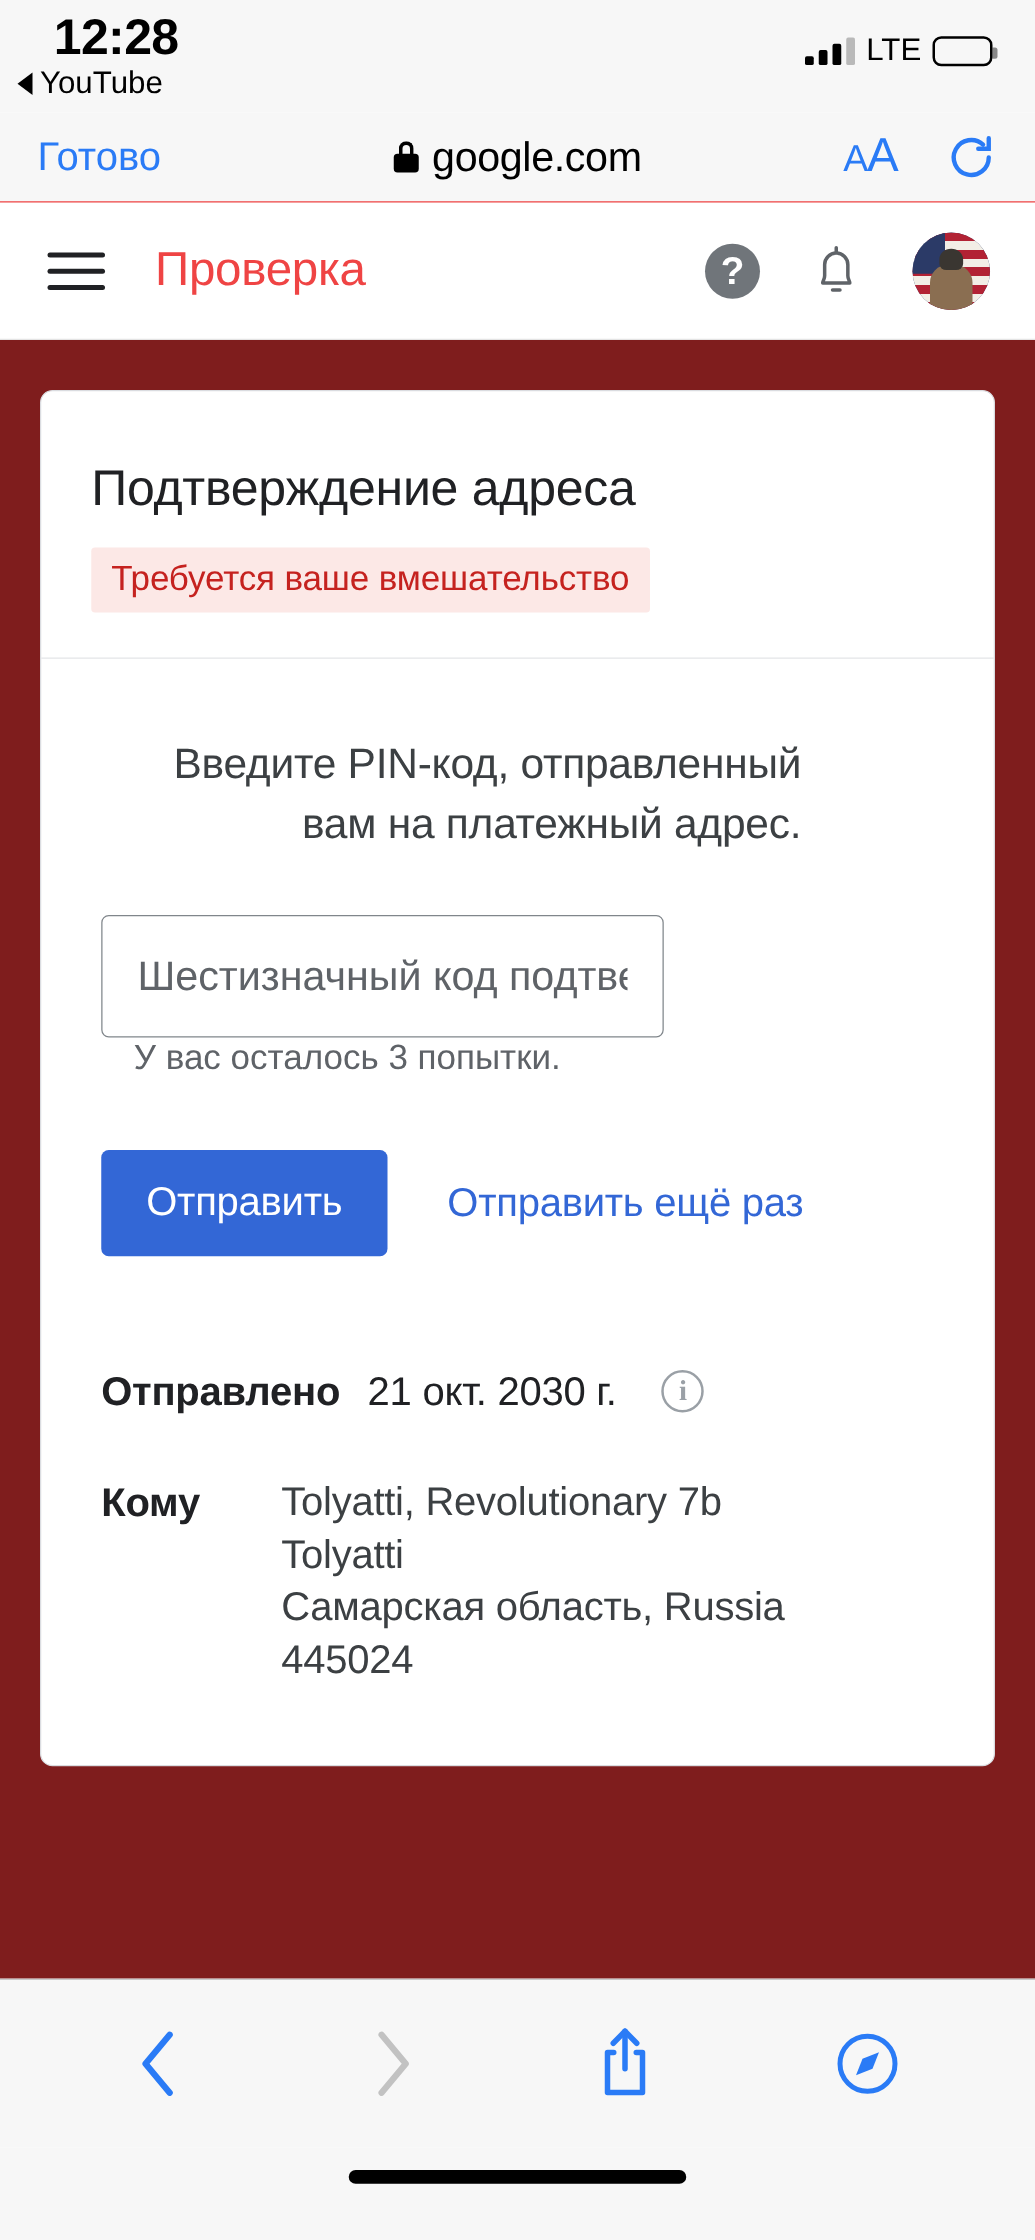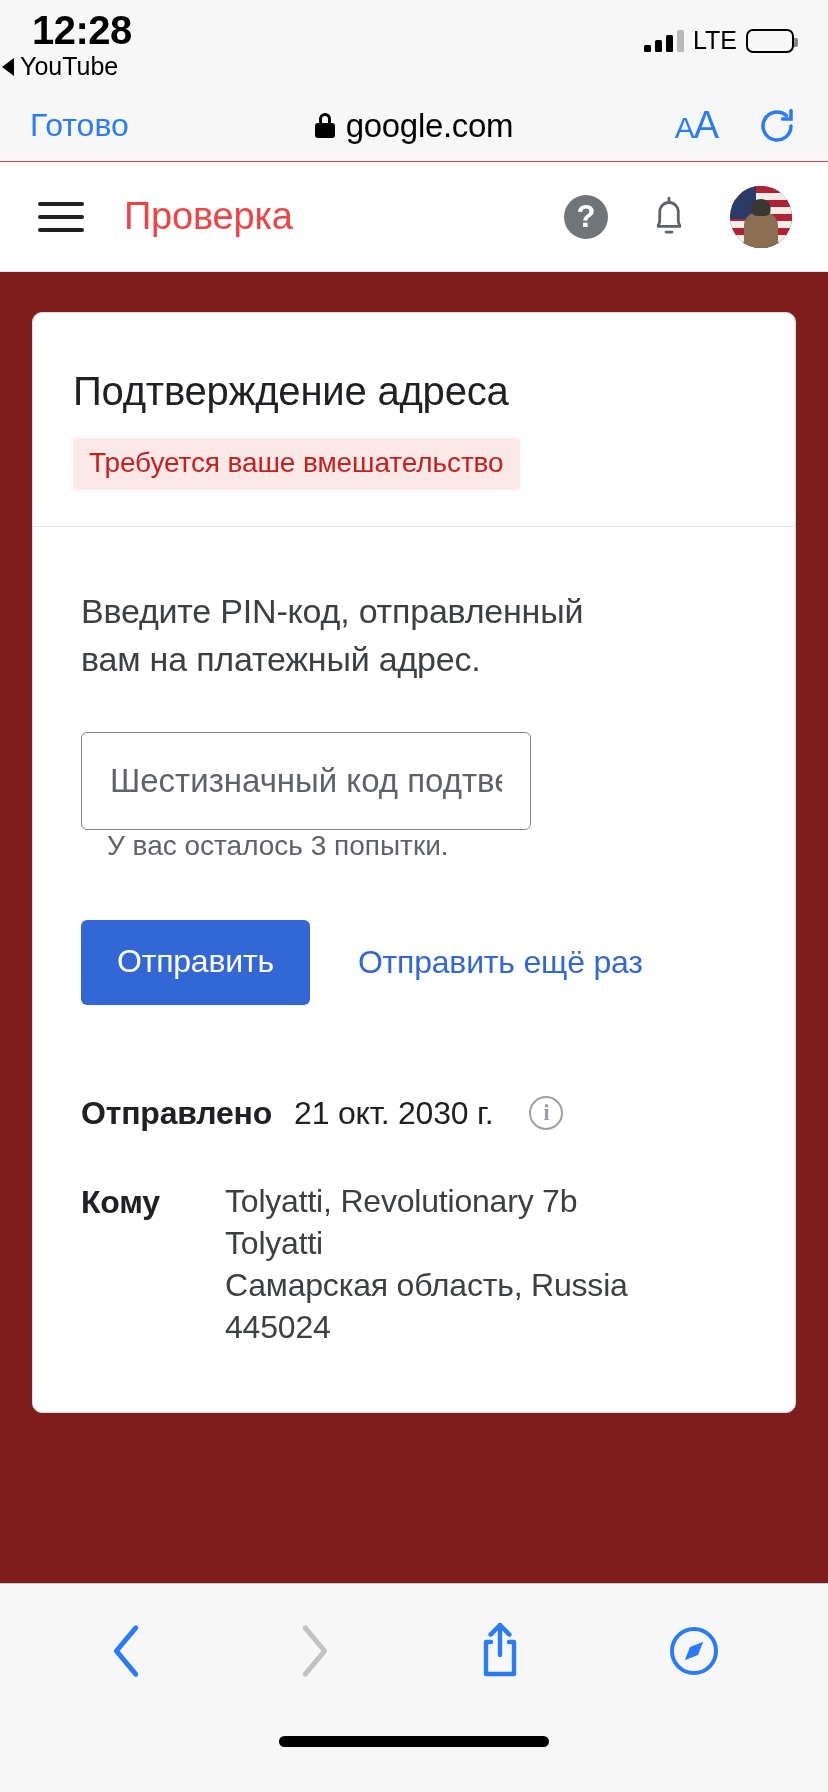--- a/index.html
+++ b/index.html
@@ -22,30 +22,30 @@
 
   
   .statusbar {
     height: 90px;
     background: #f7f7f7;
     position: relative;
     flex: 0 0 auto;
   }
   .sb-time {
     position: absolute;
-    left: 32px;
+    left: 43px;
     top: 8px;
     font-size: 40px;
     font-weight: 600;
     letter-spacing: -0.5px;
     color: #000;
   }
   .sb-back {
     position: absolute;
-    left: 2px;
+    left: 14px;
     top: 52px;
     font-size: 25px;
     color: #000;
     display: flex;
     align-items: center;
     gap: 6px;
   }
   .sb-back .tri {
     width: 0; height: 0;
     border-top: 9px solid transparent;
@@ -260,20 +260,21 @@
     border-radius: 3px;
     letter-spacing: -0.1px;
   }
   .card-body { padding: 60px 48px 0 48px; }
   .instruction {
     font-size: 34px;
     line-height: 1.42;
     color: #3c4043;
     max-width: 560px;
     letter-spacing: -0.2px;
+    text-align: right;
   }
   .pin-input {
     margin-top: 48px;
     width: 450px;
     height: 98px;
     border: 1.5px solid #80868b;
     border-radius: 6px;
     font-size: 33px;
     color: #3c4043;
     padding: 0 28px;

